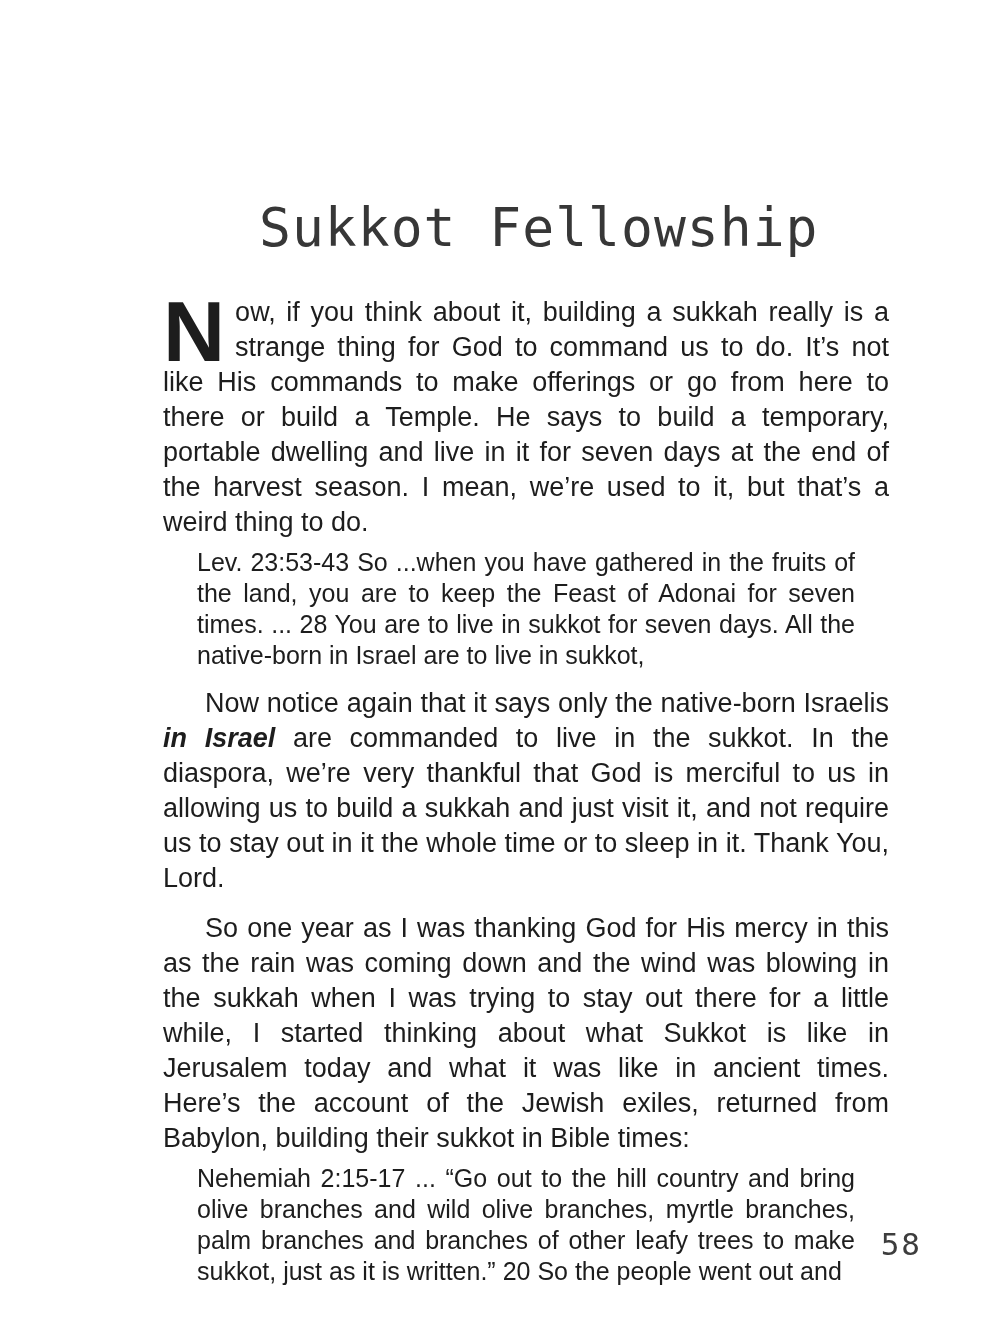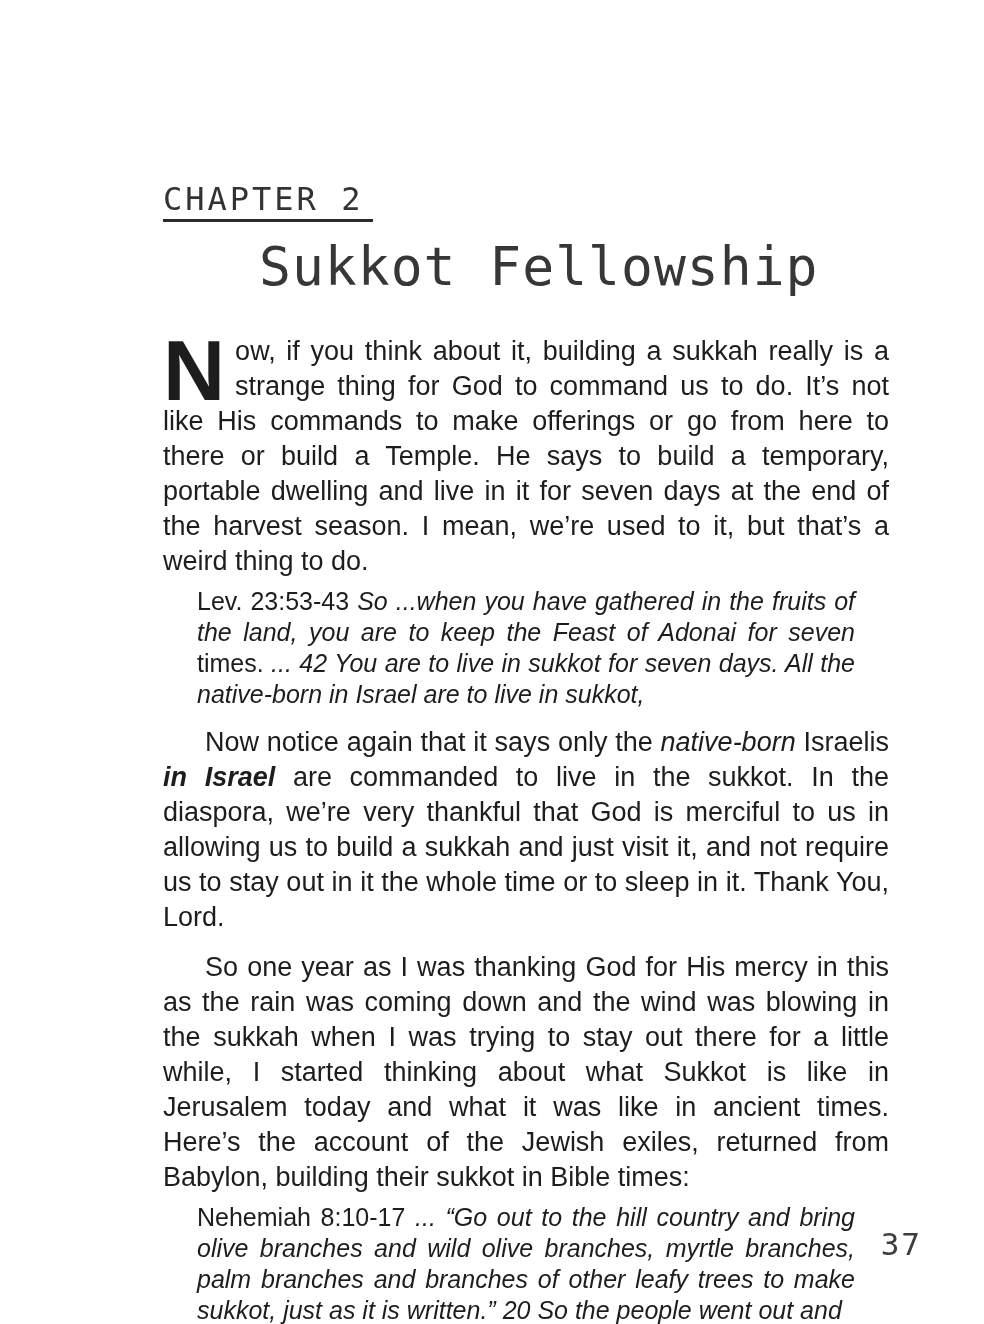--- a/index.html
+++ b/index.html
@@ -65,51 +65,48 @@
     margin: 3px 10px 0 0;
   }
   .quote-para {
     font-size: 25px;
     line-height: 31px;
     text-align: justify;
     color: #1d1d1d;
     margin: 7px 34px 7px 34px;
   }
   .seg-normal { font-style: normal; font-weight: normal; }
-  .seg-italic { font-style: italic; font-weight: normal; }
+  .seg-italic { font-weight: normal; }
   .seg-bold-italic { font-style: italic; font-weight: 700; }
   .page-number {
     position: absolute;
     right: 62px;
     top: 1226px;
     font-family: "DejaVu Sans Mono", monospace;
     font-weight: 300;
     font-size: 31px;
     letter-spacing: 2px;
     color: #3d3d3d;
   }
 </style>
 </head>
 <body>
 
 <div class="page">
   <div class="content">
 
-    <div>
-      <span class="chapter-label">CHAPTER 2</span>
-    </div>
 
     <h1 class="chapter-title">Sukkot Fellowship</h1>
 
     <p class="body-para first-para"><span class="dropcap">N</span><span><span class="seg-normal">ow, if you think about it, building a sukkah really is a strange thing for God to command us to do. It’s not like His commands to make offerings or go from here to there or build a Temple. He says to build a temporary, portable dwelling and live in it for seven days at the end of the harvest season. I mean, we’re used to it, but that’s a weird thing to do.</span></span></p>
 
-    <p class="quote-para"><span class="seg-normal">Lev. 23:53-43 </span><span class="seg-italic">So ...when you have gathered in the fruits of the land, you are to keep the Feast of Adonai for seven </span><span class="seg-normal">times.  </span><span class="seg-italic">... 42 You are to live in sukkot for seven days. All the native-born in Israel are to live in sukkot,</span></p>
+    <p class="quote-para"><span class="seg-normal">Lev. 23:53-43 </span><span class="seg-italic">So ...when you have gathered in the fruits of the land, you are to keep the Feast of Adonai for seven </span><span class="seg-normal">times.  </span><span class="seg-italic">... 28 You are to live in sukkot for seven days. All the native-born in Israel are to live in sukkot,</span></p>
 
     <p class="body-para indent-para"><span class="seg-normal">Now notice again that it says only the </span><span class="seg-italic">native-born</span><span class="seg-normal"> Israelis </span><span class="seg-bold-italic">in Israel</span><span class="seg-normal"> are commanded to live in the sukkot. In the diaspora, we’re very thankful that God is merciful to us in allowing us to build a sukkah and just visit it, and not require us to stay out in it the whole time or to sleep in it. Thank You, Lord.</span></p>
 
     <p class="body-para indent-para"><span class="seg-normal">So one year as I was thanking God for His mercy in this as the rain was coming down and the wind was blowing in the sukkah when I was trying to stay out there for a little while, I started thinking about what Sukkot is like in Jerusalem today and what it was like in ancient times. Here’s the account of the Jewish exiles, returned from Babylon, building their sukkot in Bible times:</span></p>
 
-    <p class="quote-para"><span class="seg-normal">Nehemiah 8:10-17  </span><span class="seg-italic">... “Go out to the hill country and bring olive branches and wild olive branches, myrtle branches, palm branches and branches of other leafy trees to make sukkot, just as it is written.” 20 So the people went out and</span></p>
+    <p class="quote-para"><span class="seg-normal">Nehemiah 2:15-17  </span><span class="seg-italic">... “Go out to the hill country and bring olive branches and wild olive branches, myrtle branches, palm branches and branches of other leafy trees to make sukkot, just as it is written.” 20 So the people went out and</span></p>
 
   </div>
 
-  <div class="page-number">37</div>
+  <div class="page-number">58</div>
 </div>
 
 </body></html>

